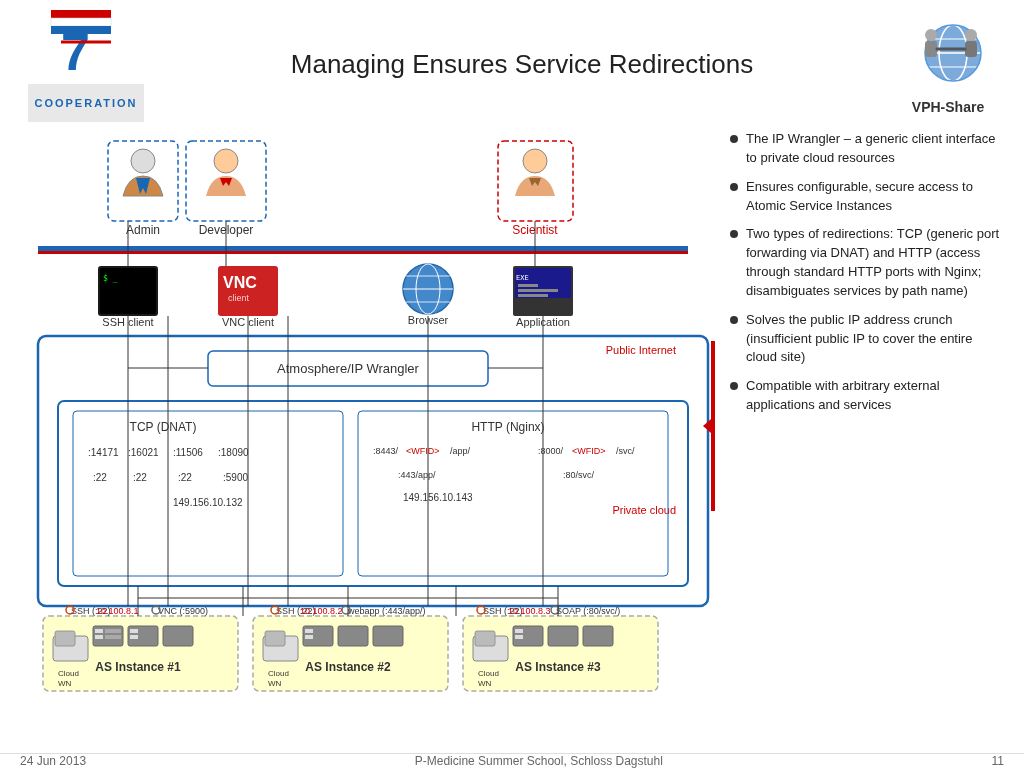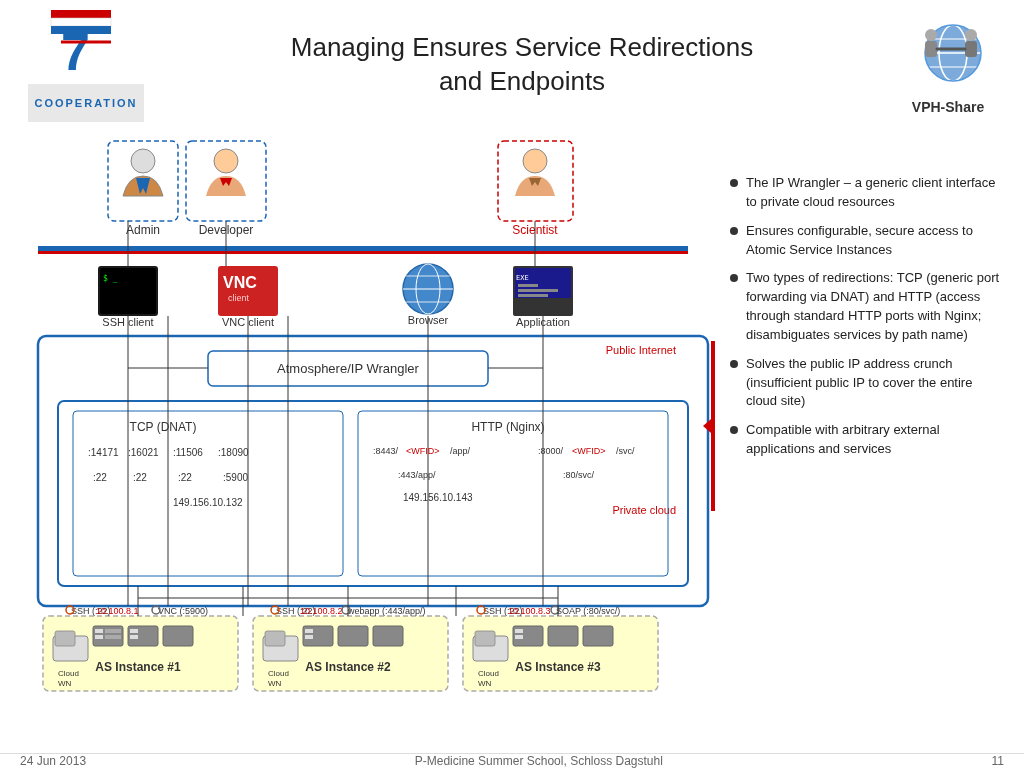--- a/index.html
+++ b/index.html
@@ -74,21 +74,20 @@
       position: relative;
       flex-shrink: 0;
     }
 
     
     .bullets {
       flex: 1;
       padding: 4px 12px;
       font-size: 13px;
       line-height: 1.45;
-      margin-top: 44px;
     }
     .bullet-item {
       display: flex;
       align-items: flex-start;
       margin-bottom: 10px;
     }
     .bullet-dot {
       width: 8px;
       height: 8px;
       background: #333;
@@ -137,21 +136,20 @@
       <text x="20" y="62" font-size="52" font-weight="bold" fill="#1a66b3" font-family="Arial">7</text>
 
       <line x1="20" y1="34" x2="70" y2="34" stroke="#cc0000" stroke-width="3"></line>
     </svg>
     <div class="logo-label">COOPERATION</div>
   </div>
 
   <div class="title-area">
     <div class="main-title">
       <span>Managing Ensures Service Redirections</span><br>
-      <span>and Endpoints</span>
     </div>
   </div>
 
   <div class="vph-area">
 
     <svg width="90" height="80" viewBox="0 0 90 80">
 
       <ellipse cx="50" cy="38" rx="28" ry="28" fill="#4488cc" opacity="0.7"></ellipse>
       <ellipse cx="50" cy="38" rx="14" ry="28" fill="none" stroke="#fff" stroke-width="1.5"></ellipse>
       <line x1="22" y1="38" x2="78" y2="38" stroke="#fff" stroke-width="1.5"></line>

